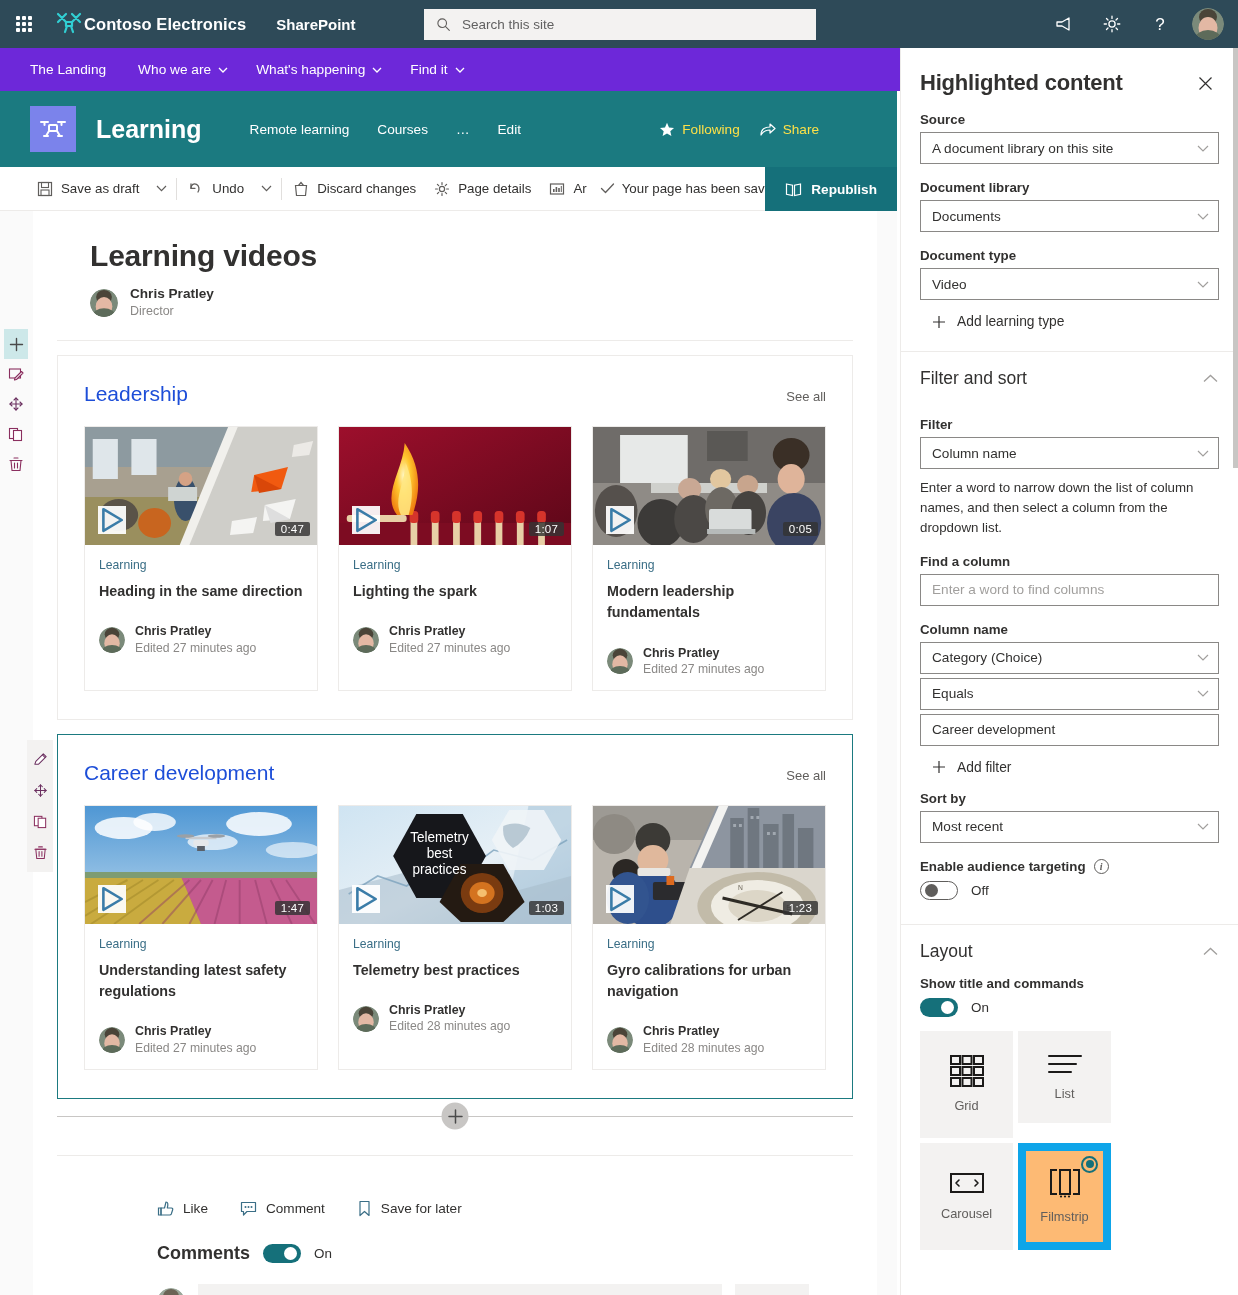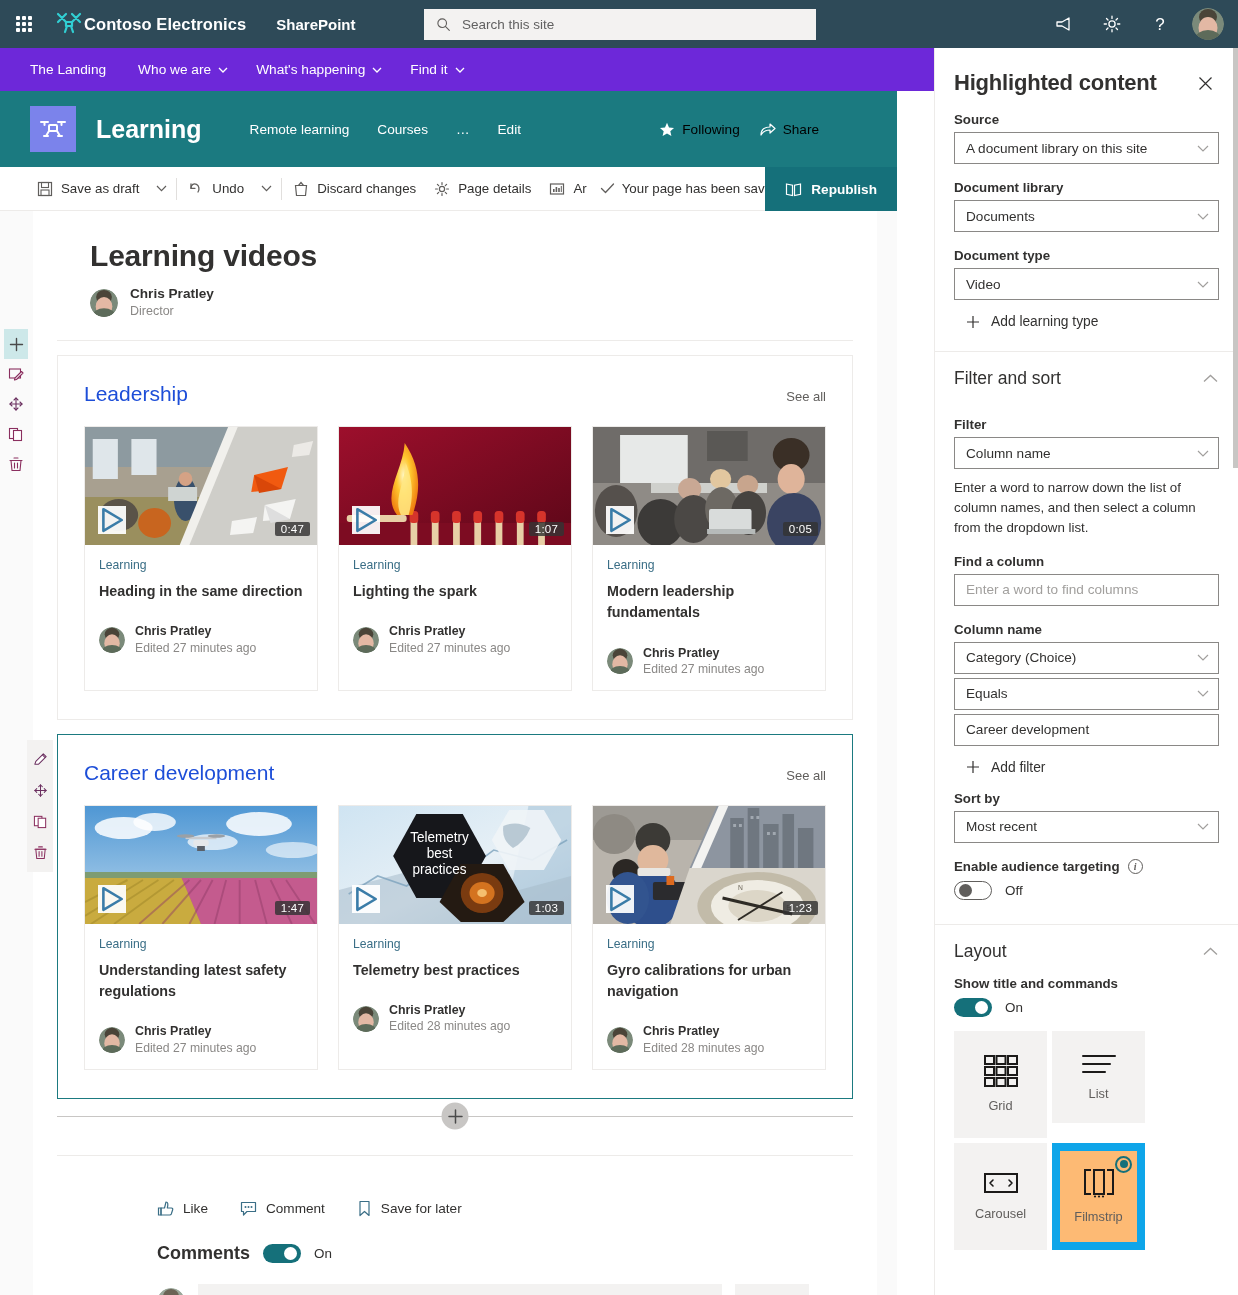--- a/index.html
+++ b/index.html
@@ -60,21 +60,21 @@
     background:#1b7a80; display:flex; align-items:center; padding-left:30px;
   }
   .site-logo {
     width:46px; height:46px; background:#7b83eb; display:flex;
     align-items:center; justify-content:center; flex:none;
   }
   .site-title { color:#fff; font-size:25px; font-weight:600; margin-left:20px; cursor:pointer; }
   .site-links { display:flex; align-items:center; margin-left:34px; gap:0; }
   .site-link { color:#fff; font-size:13.6px; padding:0 14px; cursor:pointer; }
   .site-actions { position:absolute; right:78px; top:0; height:76px; display:flex; align-items:center; gap:20px; }
-  .site-action { display:flex; align-items:center; gap:7px; color:#000000; font-size:13.6px; cursor:pointer; }
+  .site-action { display:flex; align-items:center; gap:7px; color:#fde047; font-size:13.6px; cursor:pointer; }
 
   
   .cmdbar {
     position:absolute; left:0; top:167px; width:897px; height:44px;
     background:#fff; border-bottom:1px solid #edebe9; display:flex; align-items:center; padding-left:28px;
   }
   .cmd {
     display:flex; align-items:center; gap:8px; font-size:13.3px; color:#323130;
     height:44px; padding:0 9px; cursor:pointer;
   }
@@ -167,21 +167,21 @@
   .toggle { width:38px; height:19px; border-radius:10px; position:relative; cursor:pointer; flex:none; }
   .toggle.on { background:#15707a; }
   .toggle.off { background:#fff; border:1px solid #605e5c; }
   .toggle .knob { position:absolute; top:3px; width:13px; height:13px; border-radius:50%; }
   .toggle.on .knob { right:4px; background:#fff; }
   .toggle.off .knob { left:4px; background:#605e5c; top:2px; }
   .toggle-text { font-size:13.4px; color:#323130; }
 
   
   .pane {
-    position:absolute; right:0; top:48px; width:304px; height:1247px;
+    position:absolute; right:0; top:48px; width:338px; height:1247px;
     background:#fff; border-left:1px solid #edebe9; overflow:hidden;
   }
   .pane-head { display:flex; align-items:flex-start; justify-content:space-between; padding:22px 20px 0 19px; }
   .pane-title { font-size:22px; font-weight:600; color:#323130; letter-spacing:-.2px; }
   .pane-close { width:26px; height:26px; display:flex; align-items:center; justify-content:center; cursor:pointer; }
   .pane-body { padding:0 19px; }
   .f-label { font-size:13.3px; font-weight:600; color:#323130; margin:16px 0 5px 0; }
   .f-label.first { margin-top:16px; }
   .f-sel {
     height:32px; border:1px solid #8a8886; background:#fff; display:flex; align-items:center;

